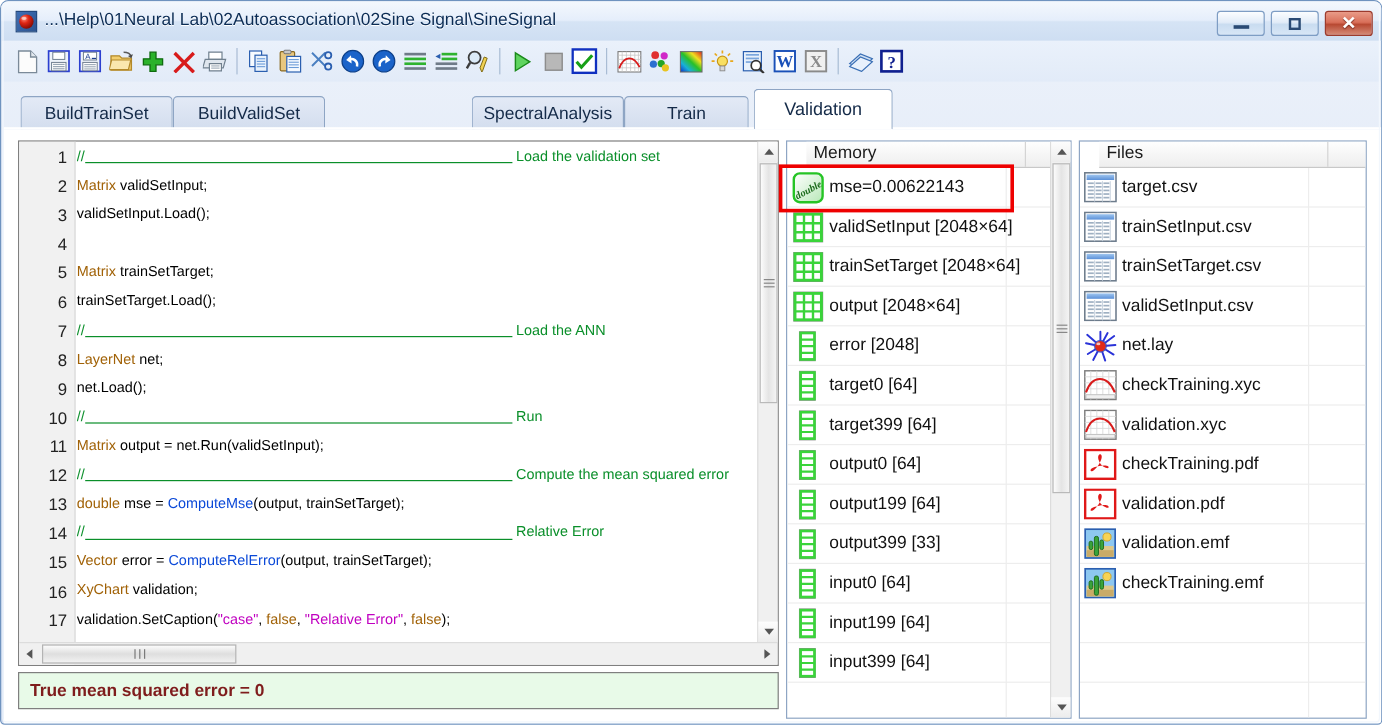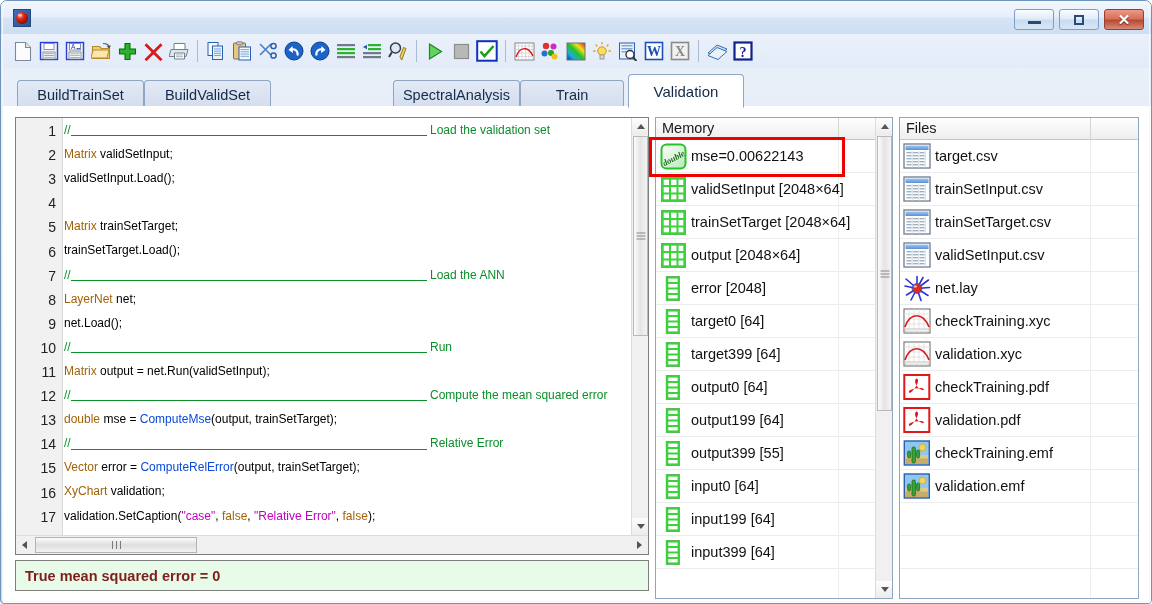--- a/index.html
+++ b/index.html
@@ -192,21 +192,21 @@
   #status-text {
     margin-left: 9px; font-size: 14.5px; font-weight: bold; color: #0a7a1f;
   }
 
   
   #memory-panel {
     position: absolute; left: 652px; top: 9px; width: 238px; height: 482px;
     border: 1px solid #8ea5c4; background: #ffffff; overflow: hidden;
   }
   .grid-header {
-    position: absolute; left: 0; top: 0; right: 0; height: 22px;
+    position: absolute; left: 16px; top: 0; right: 0; height: 22px;
     background: linear-gradient(to bottom,#fefefe,#eeeeee);
     border-bottom: 1px solid #c8c8c8;
   }
   .grid-header .hcell {
     position: absolute; top: 0; height: 21px; line-height: 21px;
     font-size: 14.5px; color: #1a1a1a; padding-left: 6px;
   }
   .grid-header .hdiv {
     position: absolute; top: 0; width: 1px; height: 21px; background: #d4d4d4;
   }
@@ -258,20 +258,21 @@
           <radialGradient id="sph" cx="35%" cy="30%" r="70%">
             <stop offset="0%" stop-color="#ff8e7a"></stop>
             <stop offset="45%" stop-color="#e02614"></stop>
             <stop offset="100%" stop-color="#8a0d04"></stop>
           </radialGradient>
         </defs>
         <circle cx="7" cy="7" r="6" fill="url(#sph)"></circle>
         <ellipse cx="5" cy="4.3" rx="2.2" ry="1.4" fill="#ffffff" opacity="0.55"></ellipse>
       </svg>
     </div>
+    <div id="title-text">...\Help\01Neural Lab\02Autoassociation\02Sine Signal\SineSignal</div>
 
     <div class="win-btn" id="btn-min">
       <div class="min-glyph"></div>
     </div>
     <div class="win-btn" id="btn-max">
       <div class="max-glyph"></div>
     </div>
     <div class="win-btn" id="btn-close">
       <div class="close-glyph">✕</div>
     </div>
@@ -765,21 +766,21 @@
               <span style="display: inline-flex;">
                 <svg width="16" height="27" viewBox="0 0 16 27">
                   <rect x="0.8" y="1" width="14" height="25" fill="#8f8f8f"></rect>
                   <rect x="2.2" y="2.5" width="11.5" height="22" fill="#ffffff" stroke="#3ad43a" stroke-width="2.2"></rect>
                   <g stroke="#3ad43a" stroke-width="1.8">
                     <path d="M2.5 8h11M2.5 13.5h11M2.5 19h11"></path>
                   </g>
                 </svg>
               </span>
             </span>
-            <span class="rlabel">output399 [55]</span>
+            <span class="rlabel">output399 [33]</span>
           </div>
           <div class="grid-row">
             <span class="ricon">
               <span style="display: inline-flex;">
                 <svg width="16" height="27" viewBox="0 0 16 27">
                   <rect x="0.8" y="1" width="14" height="25" fill="#8f8f8f"></rect>
                   <rect x="2.2" y="2.5" width="11.5" height="22" fill="#ffffff" stroke="#3ad43a" stroke-width="2.2"></rect>
                   <g stroke="#3ad43a" stroke-width="1.8">
                     <path d="M2.5 8h11M2.5 13.5h11M2.5 19h11"></path>
                   </g>
@@ -1043,39 +1044,39 @@
                   <rect x="2.5" y="18.5" width="22.5" height="5.5" fill="#c9ab68"></rect>
                   <circle cx="19.5" cy="7.5" r="3.4" fill="#f7d354" stroke="#d0a42a" stroke-width="0.8"></circle>
                   <g fill="#3aa33a" stroke="#1d6b1d" stroke-width="0.8">
                     <rect x="9" y="7" width="3.4" height="16" rx="1.4"></rect>
                     <rect x="4.6" y="11" width="3" height="7" rx="1.4"></rect>
                     <rect x="13.6" y="10" width="3" height="8" rx="1.4"></rect>
                   </g>
                 </svg>
               </span>
             </span>
-            <span class="rlabel">checkTraining.emf</span>
+            <span class="rlabel">validation.emf</span>
           </div>
           <div class="grid-row">
             <span class="ricon">
               <span style="display: inline-flex;">
                 <svg width="28" height="26" viewBox="0 0 28 26">
                   <rect x="1.3" y="1" width="25" height="24" fill="#8ec8f0" stroke="#2b5fb0" stroke-width="1.4"></rect>
                   <rect x="2.5" y="15" width="22.5" height="9" fill="#dfc88a"></rect>
                   <rect x="2.5" y="18.5" width="22.5" height="5.5" fill="#c9ab68"></rect>
                   <circle cx="19.5" cy="7.5" r="3.4" fill="#f7d354" stroke="#d0a42a" stroke-width="0.8"></circle>
                   <g fill="#3aa33a" stroke="#1d6b1d" stroke-width="0.8">
                     <rect x="9" y="7" width="3.4" height="16" rx="1.4"></rect>
                     <rect x="4.6" y="11" width="3" height="7" rx="1.4"></rect>
                     <rect x="13.6" y="10" width="3" height="8" rx="1.4"></rect>
                   </g>
                 </svg>
               </span>
             </span>
-            <span class="rlabel">validation.emf</span>
+            <span class="rlabel">checkTraining.emf</span>
           </div>
           <div class="grid-row">
             <span class="ricon"></span>
             <span class="rlabel"></span>
           </div>
           <div class="grid-row">
             <span class="ricon"></span>
             <span class="rlabel"></span>
           </div>
           <div class="grid-row">

